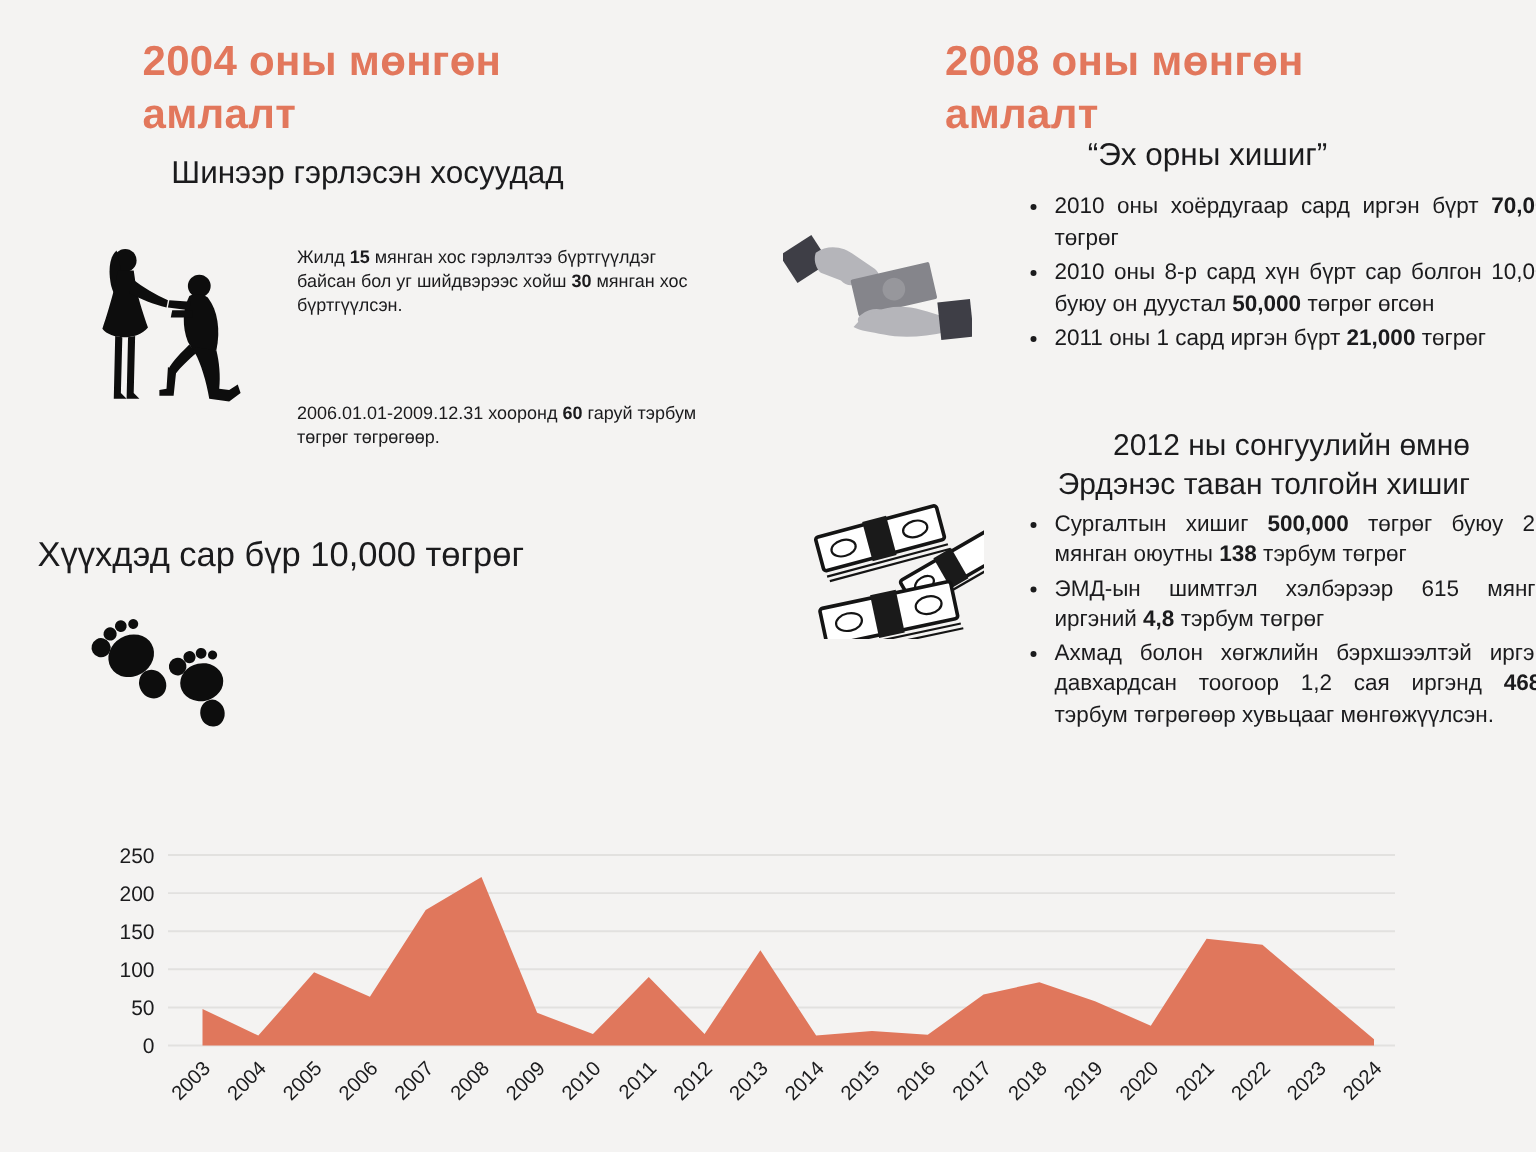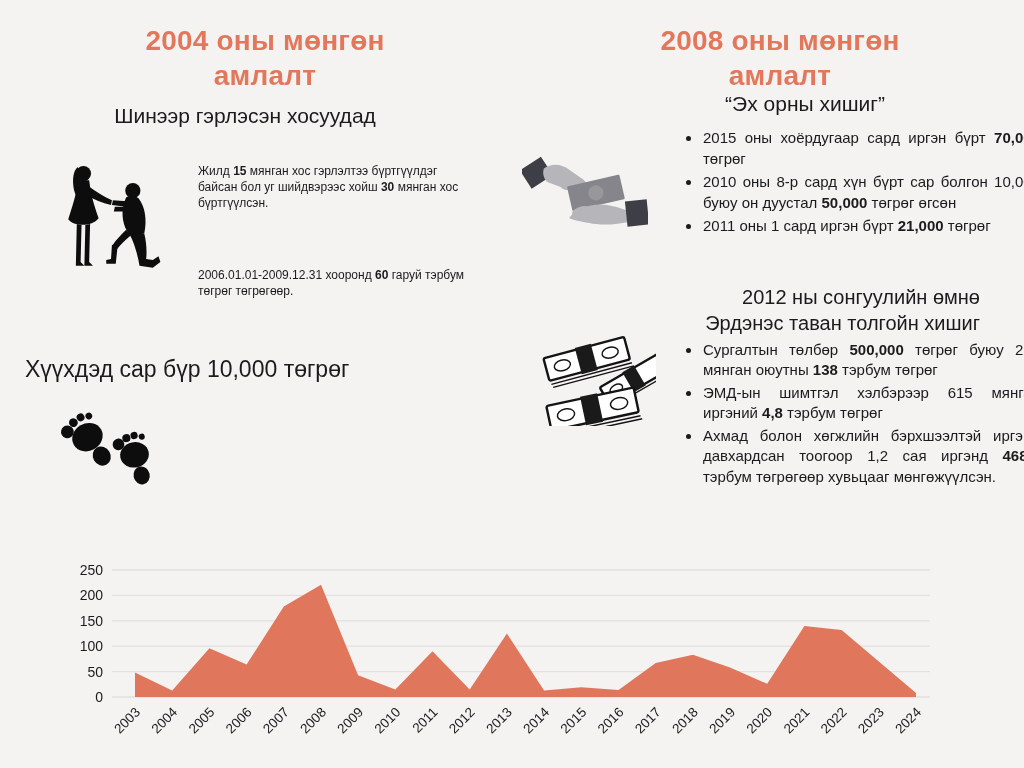--- a/index.html
+++ b/index.html
@@ -1,20 +1,20 @@
 <!DOCTYPE html>
 <html style="--accent: #e2775c; --ink: #1b1b1d; --bg: #f4f3f2;"><head>
 <meta charset="utf-8">
 <style>
   :root{ --accent:#e2775c; --ink:#1b1b1d; --bg:#f4f3f2; }
   html,body{margin:0;padding:0;background:var(--bg);}
   .canvas{position:relative;width:1024px;height:768px;background:var(--bg);
           font-family:"Liberation Sans","DejaVu Sans",sans-serif;color:var(--ink);overflow:hidden;}
   .abs{position:absolute;}
-  .title{font-weight:700;font-size:28px;line-height:1.24;text-align:center;color:var(--accent);letter-spacing:.2px;}
+  .title{font-weight:700;font-size:28px;line-height:1.24;color:var(--accent);letter-spacing:.2px;}
   .phead{text-align:center;font-size:21px;font-weight:500;line-height:1.4;}
   .phead .amt{font-size:23px;font-weight:700;}
   .cpara{font-size:12px;line-height:1.33;text-align:left;}
   .h2child{font-size:23px;font-weight:500;text-align:left;}
   .quote{font-size:21px;font-weight:500;text-align:center;}
   .sub2{font-size:20px;font-weight:500;text-align:right;line-height:1.32;}
   ul.blist{margin:0;padding:0 0 0 22px;font-size:15px;line-height:1.37;text-align:justify;}
   ul.blist li{margin-bottom:3px;padding-left:1px;}
   b{font-weight:700;}
   .ytick{font-size:14px;fill:var(--ink);}
@@ -86,21 +86,21 @@
     <g transform="rotate(-13 88 63)">
       <rect x="56" y="48" width="64" height="30" rx="1.5" fill="#85858b"></rect>
       <circle cx="88" cy="63" r="9" fill="#97979c"></circle>
     </g>
     <ellipse cx="70" cy="85" rx="11" ry="5.5" fill="#b5b5ba" transform="rotate(-18 70 85)"></ellipse>
     <path d="M56,93 C64,83 78,77 93,77 C104,77 116,81 128,85 L130,97 C112,101 94,102 80,99 C70,97 61,96 56,93 Z" fill="#b5b5ba"></path>
     <rect x="124" y="72" width="26" height="30" transform="rotate(-6 137 87)" fill="#3e3e46"></rect>
   </svg>
 
   <ul class="abs blist" style="left:680px;top:128px;width:338px;">
-    <li><span>2015 оны хоёрдугаар сард иргэн бүрт </span><b>70,000</b><span> төгрөг</span></li>
+    <li><span>2010 оны хоёрдугаар сард иргэн бүрт </span><b>70,000</b><span> төгрөг</span></li>
     <li><span>2010 оны 8-р сард хүн бүрт сар болгон 10,000 буюу он дуустал </span><b>50,000</b><span> төгрөг өгсөн</span></li>
     <li><span>2011 оны 1 сард иргэн бүрт </span><b>21,000</b><span> төгрөг</span></li>
   </ul>
 
   <div class="abs sub2" style="left:650px;top:284px;width:330px;">
     <div>2012 ны сонгуулийн өмнө</div>
     <div>Эрдэнэс таван толгойн хишиг</div>
   </div>
 
   <svg class="abs" style="left:530px;top:326px;" width="126" height="100" viewBox="0 0 130 100" aria-hidden="true">
@@ -122,21 +122,21 @@
       <rect x="18" y="42" width="92" height="26" rx="2" fill="#ffffff" stroke="#141414" stroke-width="2.5"></rect>
       <rect x="54" y="40" width="18" height="30" fill="#1a1a1a"></rect>
       <ellipse cx="36" cy="55" rx="9" ry="6" fill="none" stroke="#141414" stroke-width="1.5"></ellipse>
       <ellipse cx="92" cy="55" rx="9" ry="6" fill="none" stroke="#141414" stroke-width="1.5"></ellipse>
       <line x1="19" y1="72" x2="111" y2="72" stroke="#141414" stroke-width="1.5"></line>
       <line x1="20" y1="75.5" x2="112" y2="75.5" stroke="#141414" stroke-width="1.5"></line>
     </g>
   </svg>
 
   <ul class="abs blist" style="left:680px;top:340px;width:338px;line-height:1.34;">
-    <li><span>Сургалтын төлбөр </span><b>500,000</b><span> төгрөг буюу 278 мянган оюутны </span><b>138</b><span> тэрбум төгрөг</span></li>
+    <li><span>Сургалтын хишиг </span><b>500,000</b><span> төгрөг буюу 278 мянган оюутны </span><b>138</b><span> тэрбум төгрөг</span></li>
     <li><span>ЭМД-ын шимтгэл хэлбэрээр 615 мянган иргэний </span><b>4,8</b><span> тэрбум төгрөг</span></li>
     <li><span>Ахмад болон хөгжлийн бэрхшээлтэй иргэнд давхардсан тоогоор 1,2 сая иргэнд </span><b>468,8</b><span> тэрбум төгрөгөөр хувьцааг мөнгөжүүлсэн.</span></li>
   </ul>
 
   <svg class="abs" style="left:0;top:552px;" width="1024" height="216" viewBox="0 0 1024 216">
       <line x1="112" y1="145.0" x2="930" y2="145.0" stroke="#e2e1df" stroke-width="1.3"></line>
       <text class="ytick" x="103" y="150.0" text-anchor="end">0</text>
       <line x1="112" y1="119.6" x2="930" y2="119.6" stroke="#e2e1df" stroke-width="1.3"></line>
       <text class="ytick" x="103" y="124.6" text-anchor="end">50</text>
       <line x1="112" y1="94.2" x2="930" y2="94.2" stroke="#e2e1df" stroke-width="1.3"></line>

